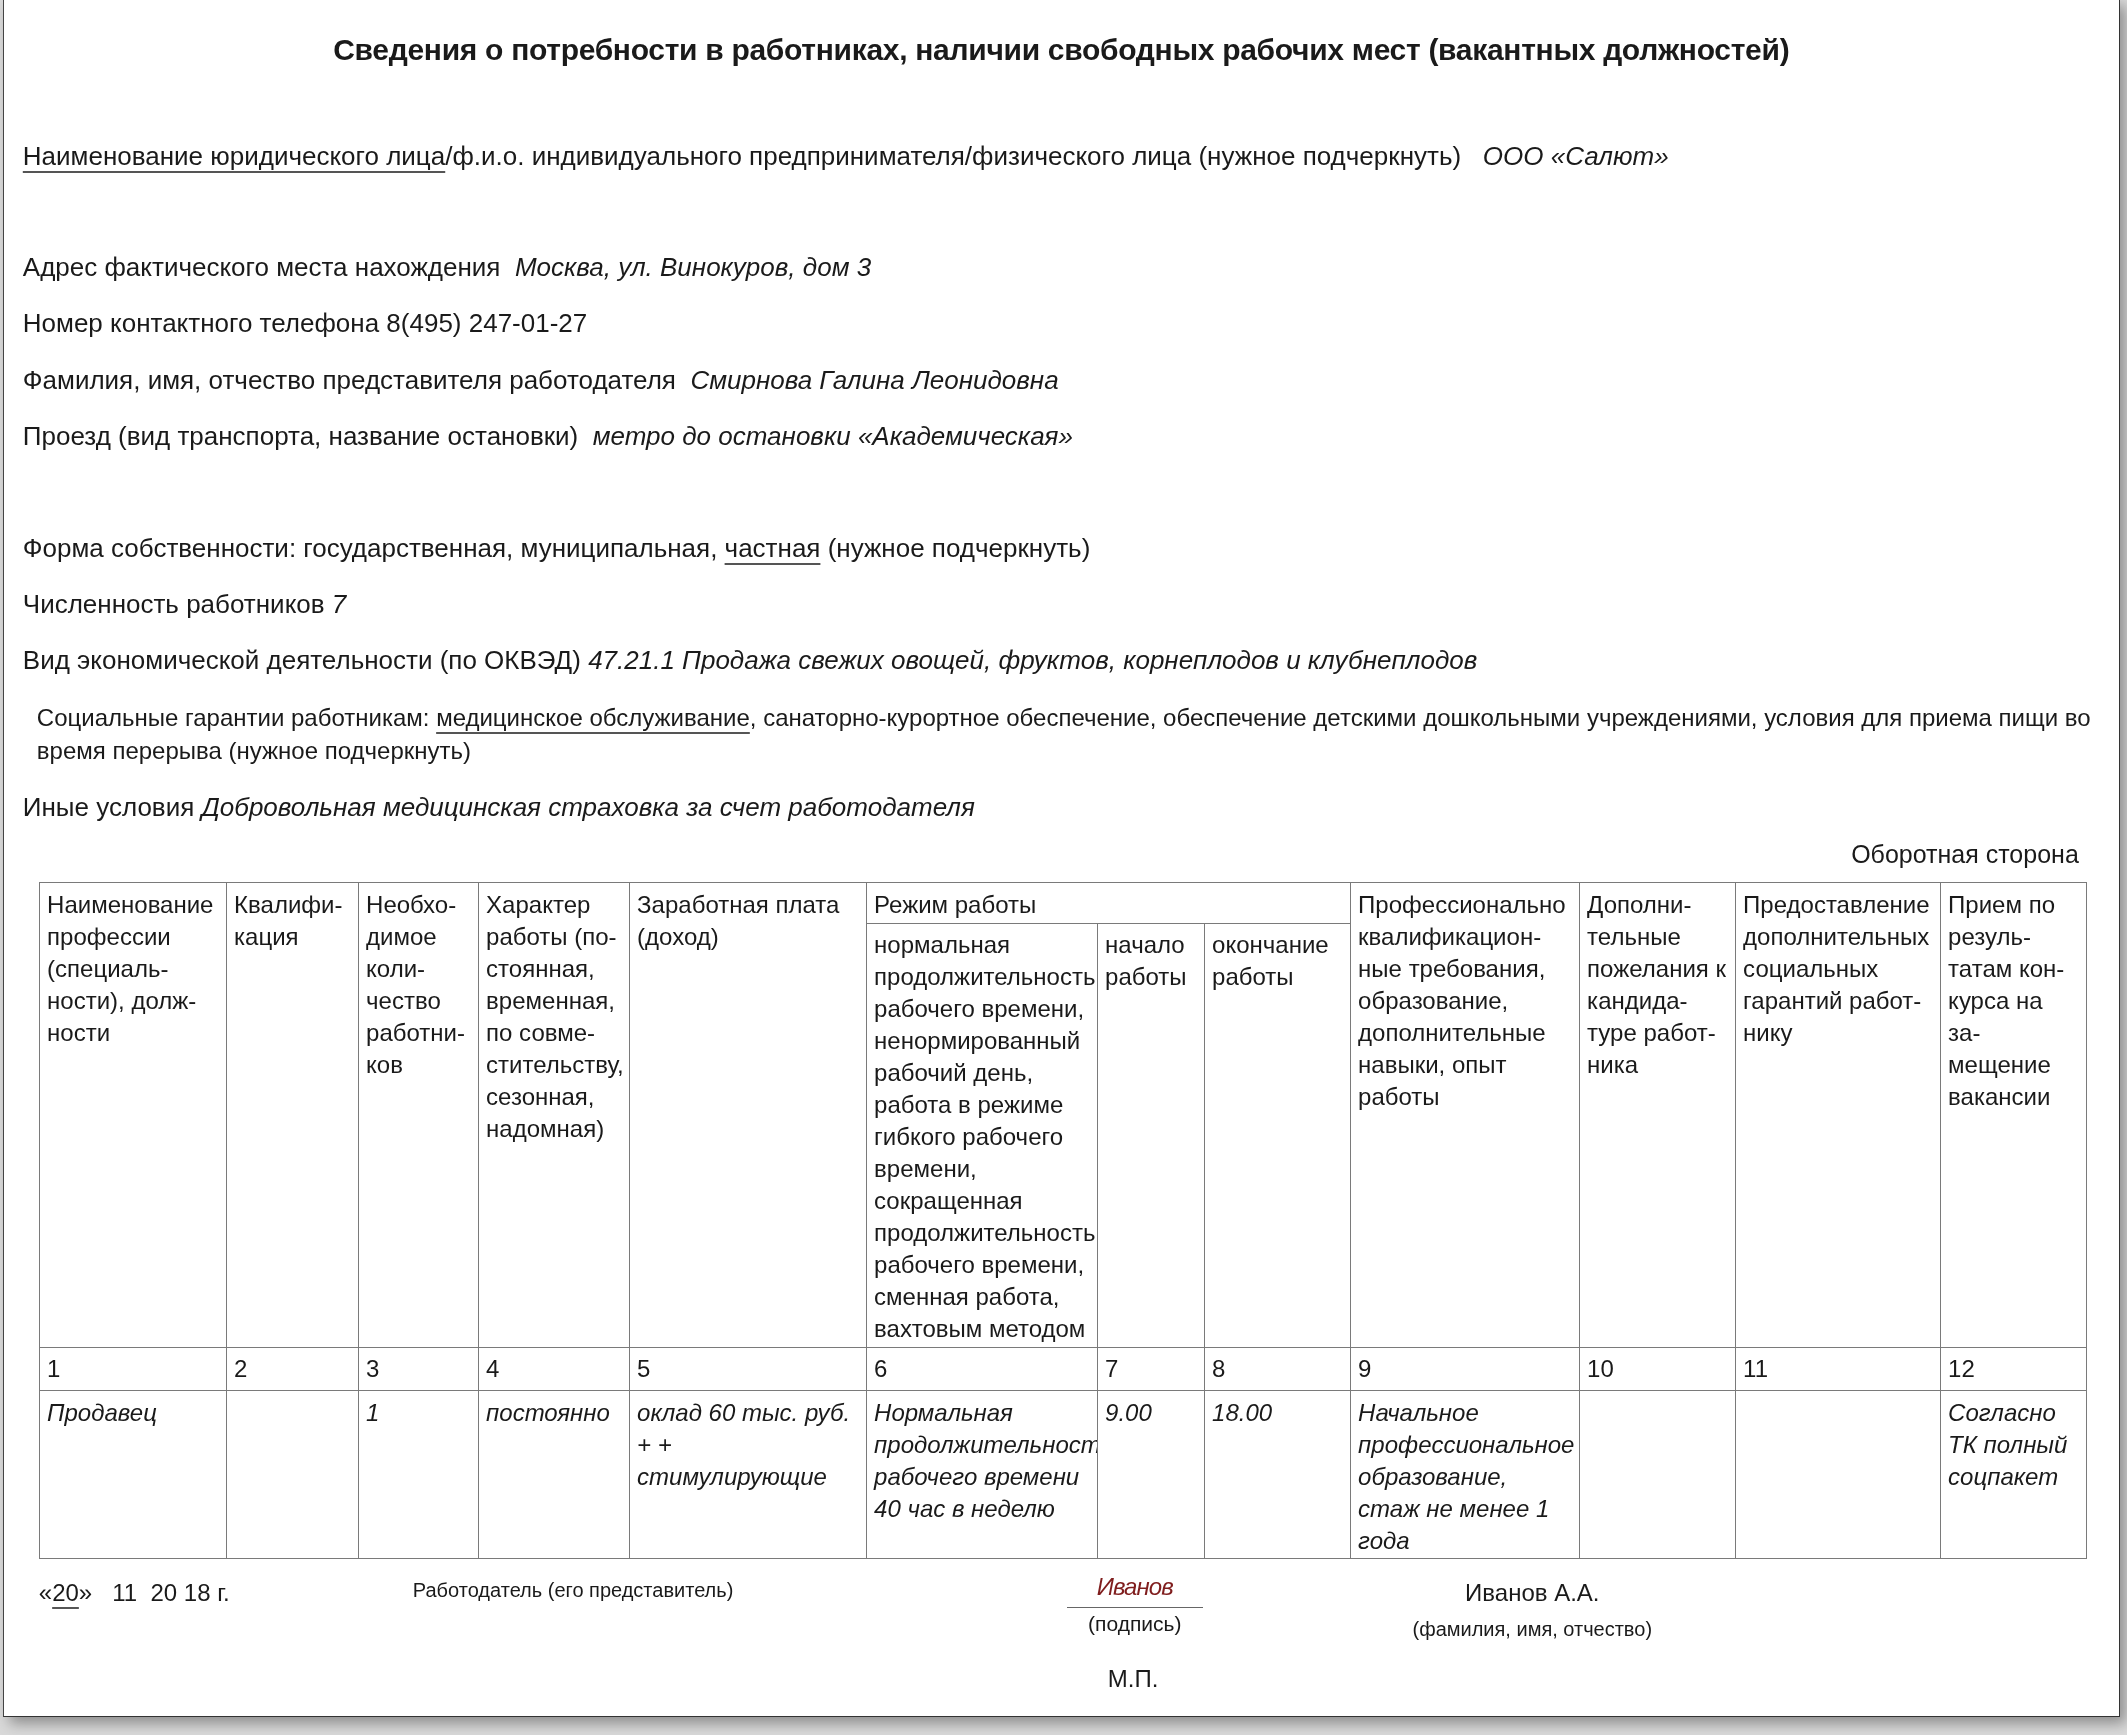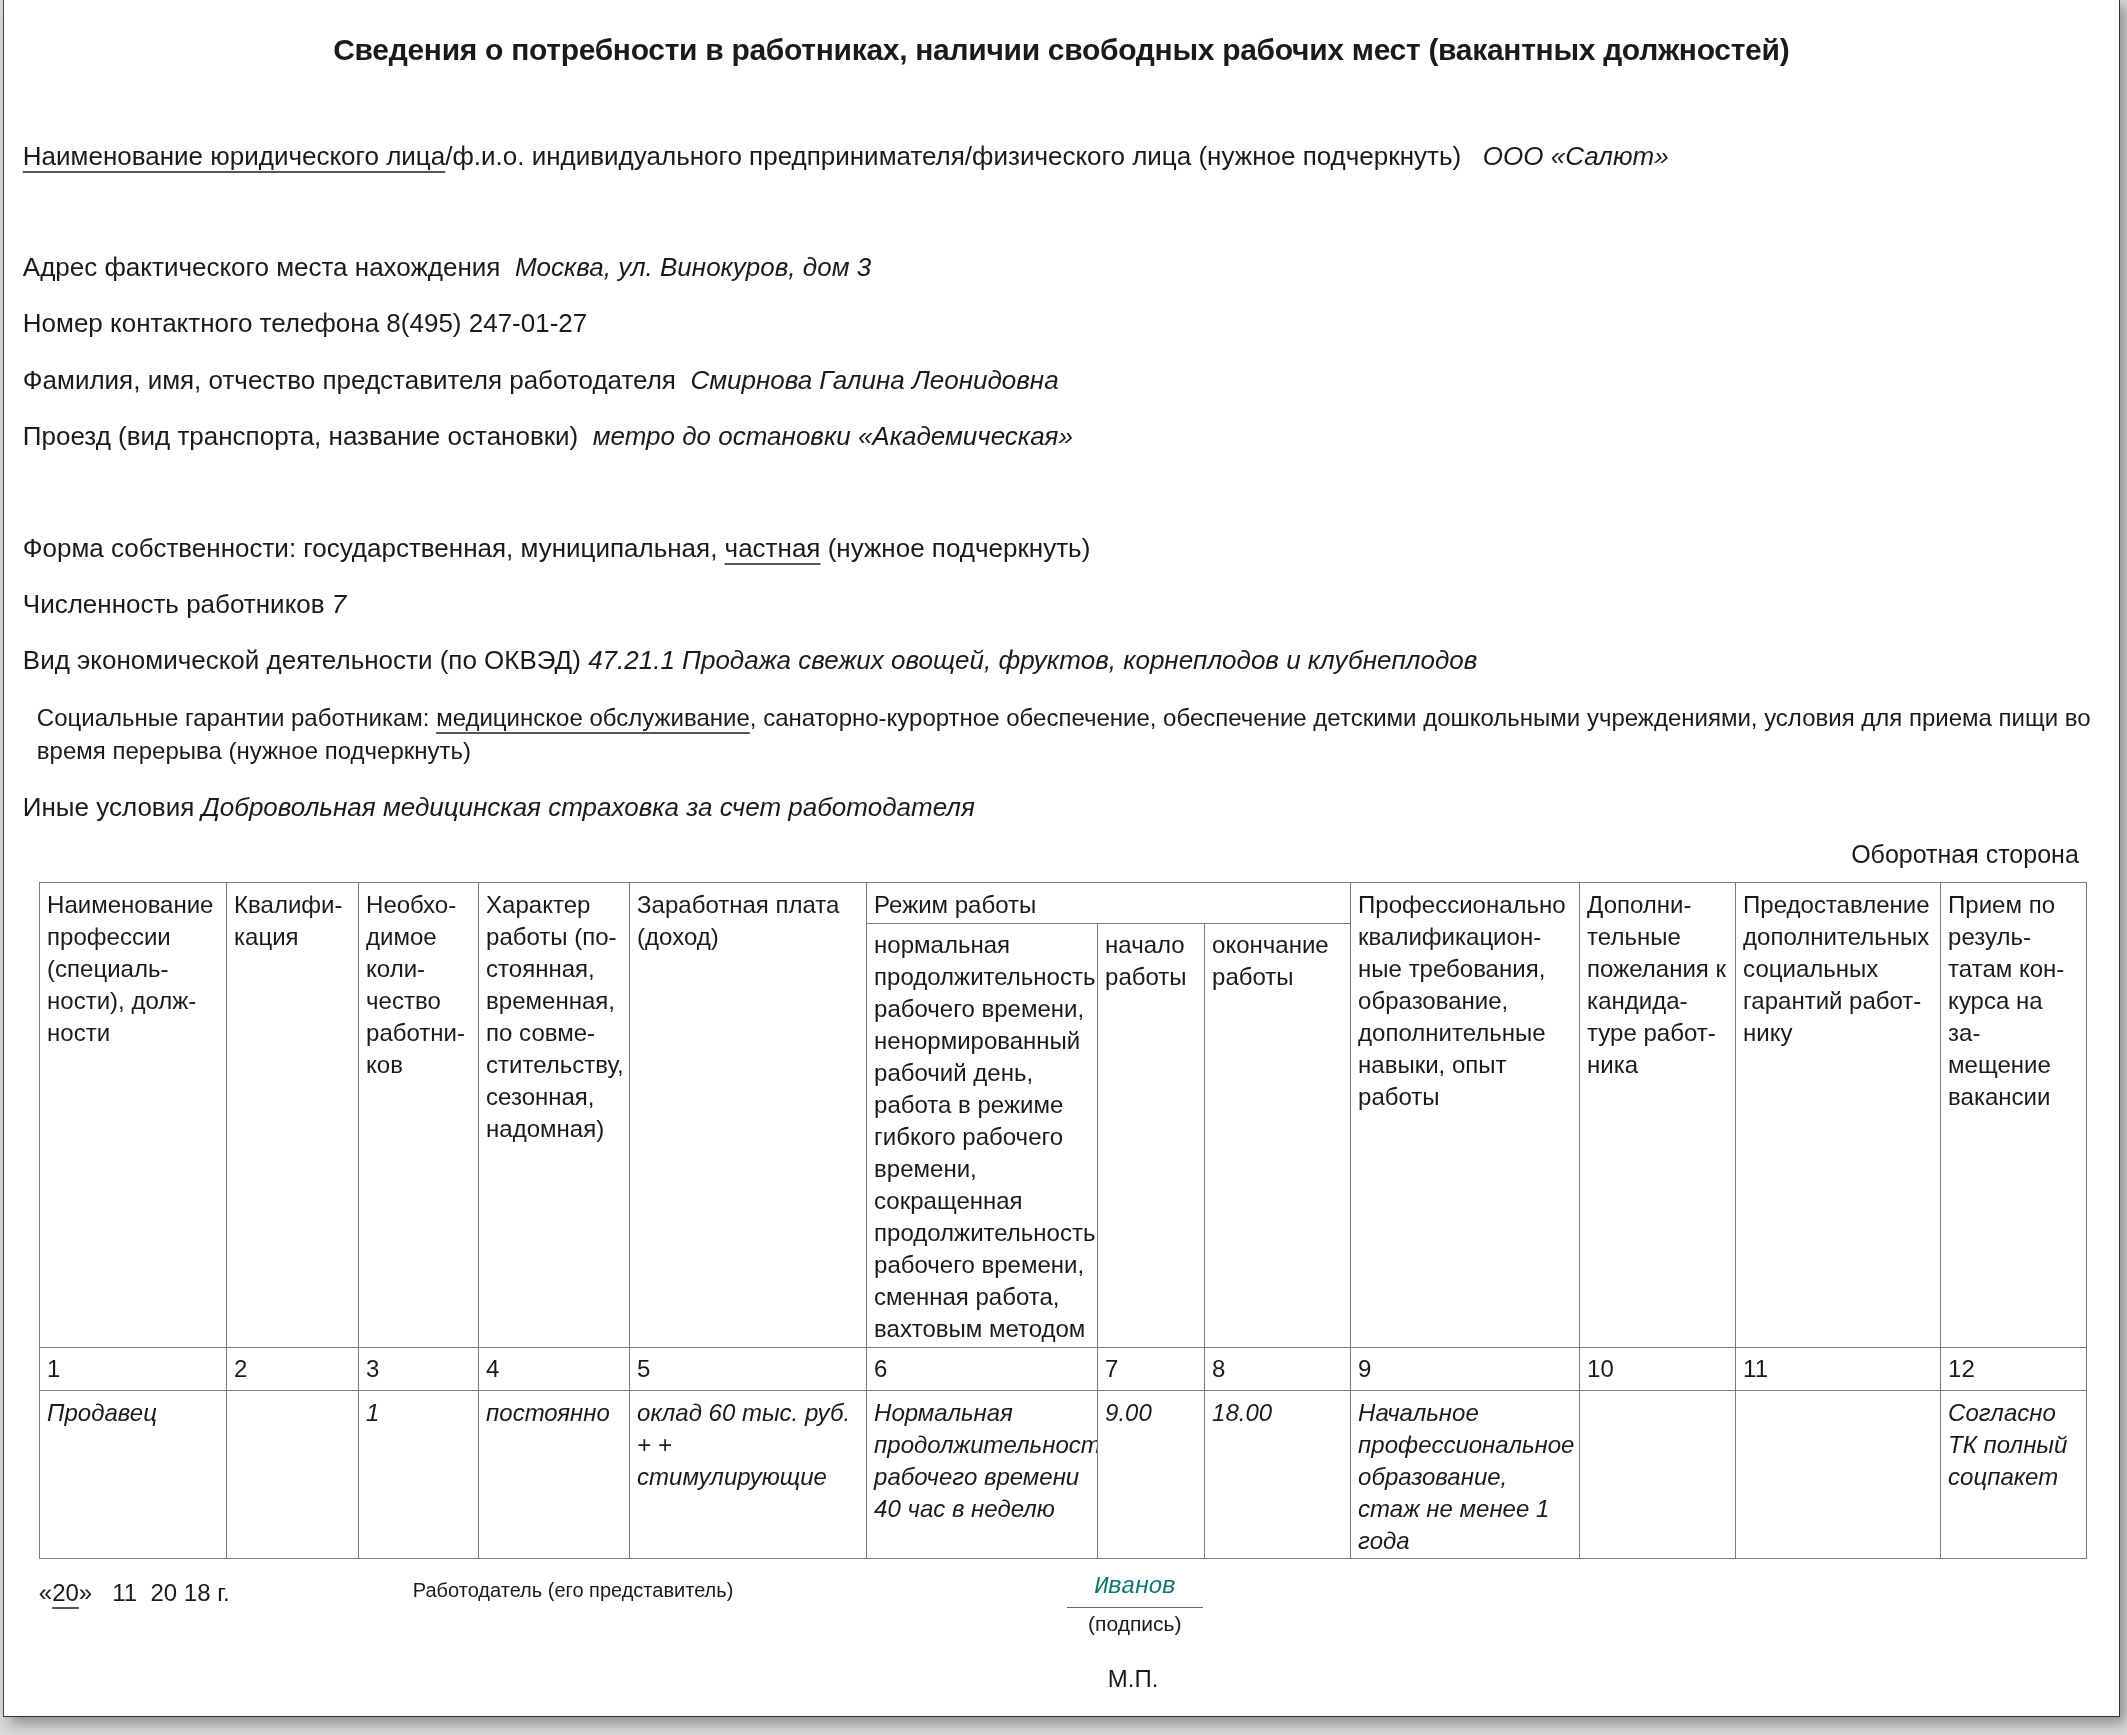--- a/index.html
+++ b/index.html
@@ -35,21 +35,21 @@
     overflow: hidden;
   }
   td.num { height: 35px; padding-top: 3.7px; }
   td.data { font-style: italic; height: 129px; }
   .hdr-main { height: 29px; }
 
   .footer-date { position: absolute; left: 35px; top: 1581px; font-size: 24px; white-space: nowrap; }
   .footer-date .day { text-decoration: underline; text-underline-offset: 6.4px; text-decoration-color: #555; }
   .footer-emp { position: absolute; left: 409px; top: 1581px; font-size: 20px; white-space: nowrap; }
   .sig-block { position: absolute; left: 1063px; top: 1572px; width: 136px; text-align: center; }
-  .sig-mark { font-family: Liberation Mono, monospace; font-style: italic; font-size: 24px; color: #0f766e; border-bottom: 1.8px solid #666; height: 37px; line-height: 33px; letter-spacing: -0.9px; }
+  .sig-mark { font-family: Liberation Sans, sans-serif; font-style: italic; font-size: 24px; color: #7f1d1d; border-bottom: 1.8px solid #666; height: 37px; line-height: 33px; letter-spacing: -0.9px; }
   .sig-caption { font-size: 21px; margin-top: 3.7px; }
   .name-block { position: absolute; left: 1377px; top: 1581px; width: 303px; text-align: center; }
   .name-val { font-size: 24px; }
   .name-caption { font-size: 20px; margin-top: 11px; white-space: nowrap; }
   .stamp { position: absolute; left: 1104px; top: 1667px; font-size: 24px; }
 </style>
 </head>
 <body>
 
 <div class="page">
@@ -168,17 +168,21 @@
     <span>«</span><span class="day">20</span><span>»</span>&nbsp;&nbsp;&nbsp;<span>11</span>&nbsp;&nbsp;<span>20 18 г.</span>
   </div>
 
   <div class="footer-emp">Работодатель (его представитель)</div>
 
   <div class="sig-block">
     <div class="sig-mark">Иванов</div>
     <div class="sig-caption">(подпись)</div>
   </div>
 
+  <div class="name-block">
+    <div class="name-val">Иванов А.А.</div>
+    <div class="name-caption">(фамилия, имя, отчество)</div>
+  </div>
 
   <div class="stamp">М.П.</div>
 
 </div>
 
 
 </body></html>

